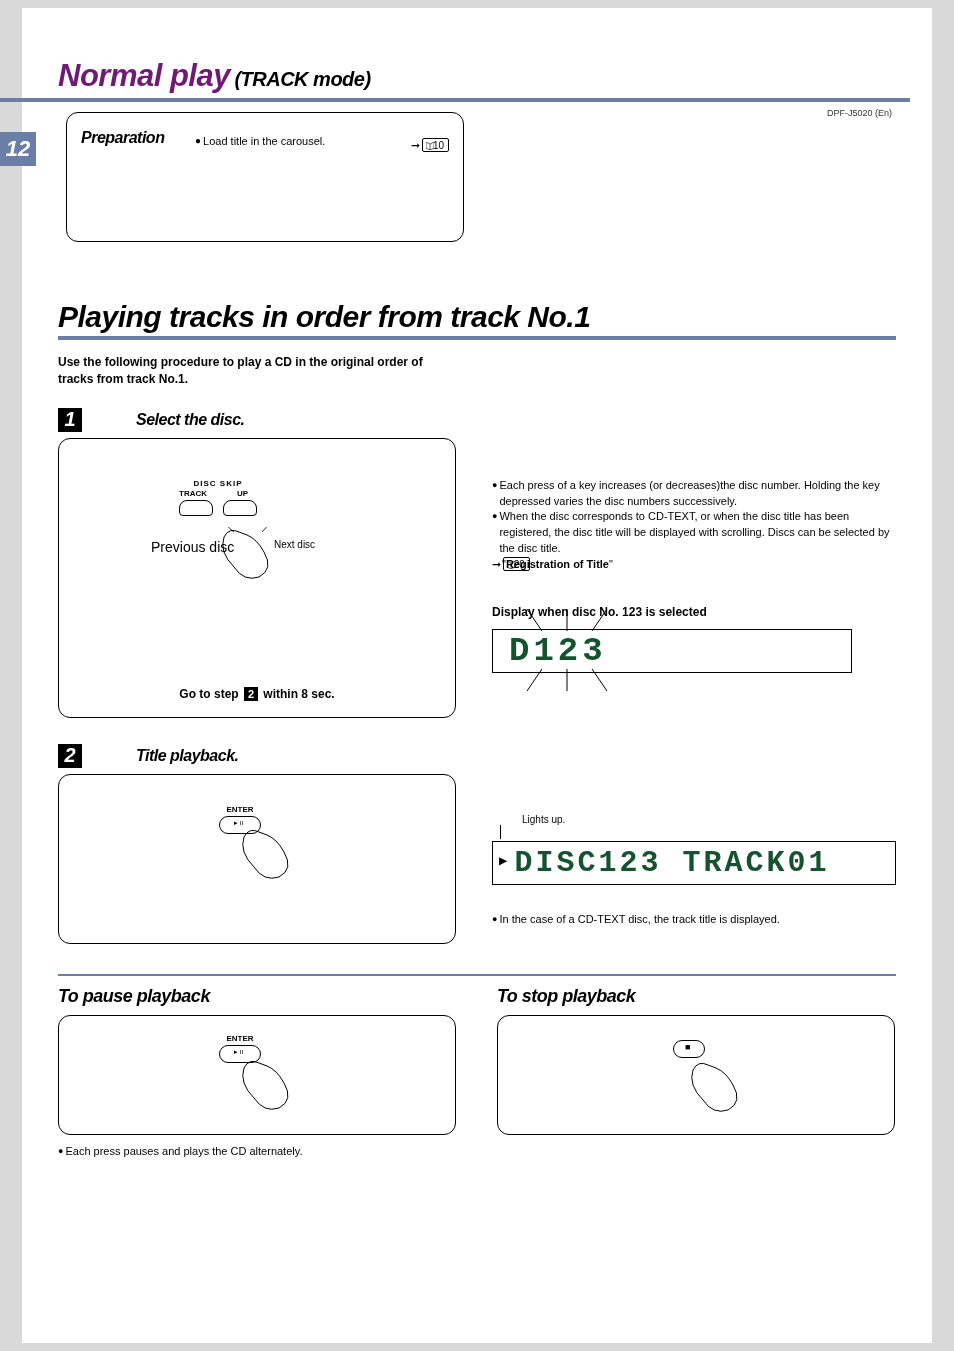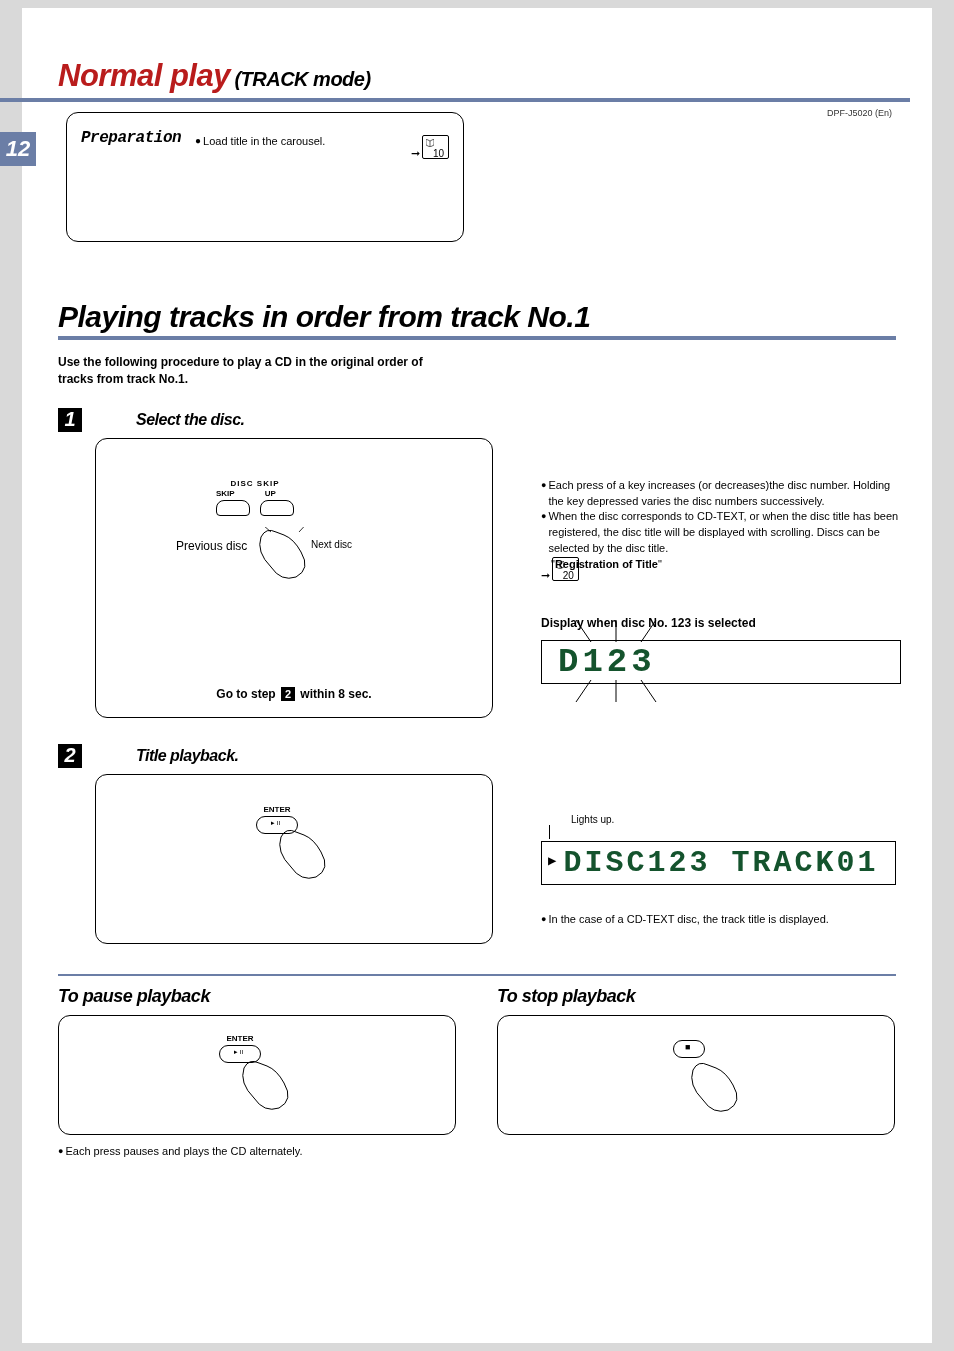--- a/index.html
+++ b/index.html
@@ -20,21 +20,21 @@
   }
   .title-section {
     padding: 50px 0 0 36px;
   }
   .main-title {
     font-family: "Arial Black", Arial, sans-serif;
     font-style: italic;
     font-weight: 900;
     font-size: 31px;
     letter-spacing: -0.5px;
-    color: #b91c1c;
+    color: #701a75;
   }
   .main-title-sub {
     font-family: "Arial Black", Arial, sans-serif;
     font-style: italic;
     font-weight: 900;
     font-size: 20px;
     letter-spacing: -0.5px;
   }
   .title-underline {
     margin-top: 4px;
@@ -71,40 +71,40 @@
     position: relative;
     width: 398px;
     height: 130px;
     border: 1px solid #000;
     border-radius: 12px;
     margin-left: 8px;
   }
   .prep-title {
     font-style: italic;
     font-weight: 900;
-    font-family: Liberation Mono, monospace;
+    font-family: Liberation Sans, sans-serif;
     font-size: 16px;
     position: absolute;
     left: 14px;
     top: 16px;
     letter-spacing: -0.5px;
   }
   .prep-bullet {
     position: absolute;
     left: 128px;
     top: 22px;
     font-size: 11px;
   }
   .prep-bullet .dot { font-size: 10px; position: relative; top: -1px; margin-right: 2px; }
   .page-ref-box {
     display: inline-block;
     border: 1px solid #000;
     border-radius: 2px;
     font-size: 10px;
-    padding: 11px 4px;
+    padding: 0 4px;
     line-height: 13px;
     height: 14px;
     position: relative;
   }
   .page-ref-box svg { position: absolute; left: 3px; top: 3px; }
   .page-ref-arrow { font-size: 11px; margin-right: 2px; }
   .prep-ref { position: absolute; right: 14px; top: 22px; }
 
   .content { position: relative; padding: 0 36px; }
 
@@ -144,21 +144,21 @@
   }
   .step-title {
     font-family: "Arial Black", Arial, sans-serif;
     font-style: italic;
     font-weight: 900;
     font-size: 16px;
     letter-spacing: -0.5px;
     margin-left: 44px;
   }
 
-  .two-col { display: flex; gap: 48px; margin-top: 6px; margin-left: 37px; }
+  .two-col { display: flex; gap: 36px; margin-top: 6px; }
   .col-left { width: 398px; flex: 0 0 398px; }
   .col-right { flex: 1; }
 
   .diagram-box {
     width: 398px;
     border: 1px solid #000;
     border-radius: 12px;
     position: relative;
   }
   .diagram-box.step1 { height: 280px; }
@@ -175,21 +175,21 @@
     font-weight: bold;
   }
   .disc-skip .top { letter-spacing: 1px; }
   .disc-skip .labels { display: flex; gap: 30px; margin-top: 1px; }
   .disc-skip .buttons { display: flex; gap: 10px; margin-top: 2px; }
   .disc-skip .btn {
     width: 34px; height: 16px;
     border: 1px solid #000;
     border-radius: 8px 8px 4px 4px;
   }
-  .prev-disc { position: absolute; left: 80px; top: 100px; font-size: 12px; }
+  .prev-disc { position: absolute; left: 92px; top: 100px; font-size: 14px; }
   .next-disc { position: absolute; left: 215px; top: 100px; font-size: 10px; }
   .hand1 { position: absolute; left: 160px; top: 88px; }
   .go-to-step {
     position: absolute;
     width: 100%;
     text-align: center;
     bottom: 16px;
     font-size: 12px;
     font-weight: bold;
   }
@@ -341,21 +341,21 @@
       <div class="step-badge">1</div>
       <div class="step-title">Select the disc.</div>
     </div>
 
     <div class="two-col">
       <div class="col-left">
         <div class="diagram-box step1">
           <div class="disc-skip">
             <div class="top">DISC SKIP</div>
             <div class="labels">
-              <span>SKIP</span>
+              <span>TRACK</span>
               <span>UP</span>
             </div>
             <div class="buttons">
               <div class="btn"></div>
               <div class="btn"></div>
             </div>
           </div>
           <div class="prev-disc">Previous disc</div>
           <div class="next-disc">Next disc</div>
           <svg class="hand1" width="60" height="70">

